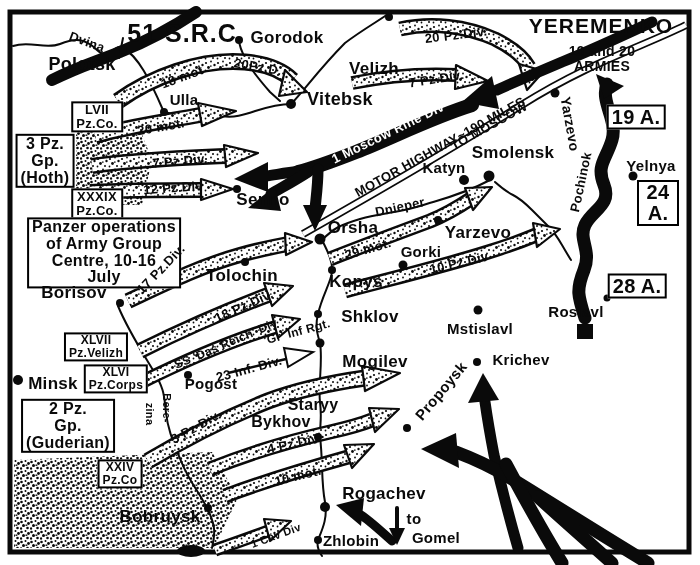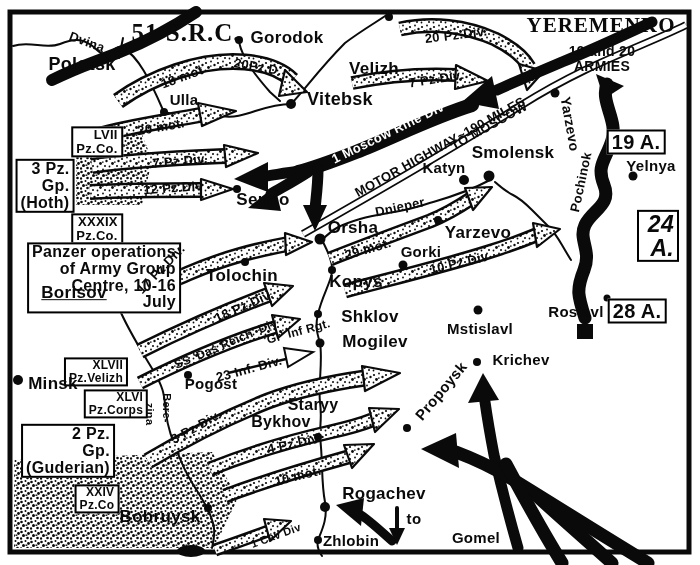--- a/index.html
+++ b/index.html
@@ -3,24 +3,24 @@
 <meta charset="utf-8">
 <style>
   html,body{margin:0;padding:0;background:#fff;}
   #map-frame{position:relative;width:700px;height:565px;background:#fff;overflow:hidden;
     font-family:"Liberation Sans",sans-serif;}
   #map-svg{position:absolute;left:0;top:0;}
   #labels-layer{position:absolute;left:0;top:0;width:700px;height:565px;}
   .lbl{position:absolute;transform:translate(-50%,-50%) rotate(var(--r,0deg));
     font-weight:bold;color:#0a0a0a;white-space:pre-line;text-align:center;line-height:1.04;
     letter-spacing:.3px;pointer-events:none;}
-  .lbl.box{background:#fff;border:2.5px solid #000;padding:0 3px;text-align:right;
-    line-height:1.05;pointer-events:auto;margin-top:25px;}
+  .lbl.box{background:#fff;border:2.5px solid #000;padding:0 3px;text-align:center;
+    line-height:1.05;pointer-events:auto;}
   .lbl.white{color:#fff;}
-  .lbl.big{letter-spacing:1px;font-family:Liberation Serif, serif;}
+  .lbl.big{letter-spacing:1px;}
   svg .ink{fill:#0a0a0a;}
   svg .river{fill:none;stroke:#0a0a0a;stroke-width:2;stroke-linecap:round;}
   svg .hwy-o{fill:none;stroke:#0a0a0a;stroke-width:8;}
   svg .hwy-i{fill:none;stroke:#ffffff;stroke-width:4.5;}
   svg .band{fill:none;stroke:#0a0a0a;stroke-linecap:round;}
   svg .s-out{fill:none;stroke:#0a0a0a;stroke-linecap:butt;}
   svg .s-in{fill:none;stroke:url(#st);stroke-linecap:butt;}
   svg .s-head{fill:url(#st);stroke:#0a0a0a;stroke-width:2.2;stroke-linejoin:round;}
   svg .b-head{fill:#0a0a0a;stroke:none;}
   svg .open-arrow{fill:#fff;stroke:#0a0a0a;stroke-width:2;}
@@ -240,63 +240,63 @@
       <div class="lbl box" style="left: 45px; top: 161px; font-size: 16px; --r: 0deg;">3 Pz.
 Gp.
 (Hoth)</div>
       <div class="lbl box" style="left: 97px; top: 204px; font-size: 13px; --r: 0deg;">XXXIX
 Pz.Co.</div>
       <div class="lbl box" style="left: 104px; top: 253px; font-size: 16px; --r: 0deg;">Panzer operations
 of Army Group
 Centre, 10-16
 July</div>
       <div class="lbl box" style="left: 636px; top: 117px; font-size: 20px; --r: 0deg;">19 A.</div>
-      <div class="lbl box" style="left: 658px; top: 211px; font-size: 23px; font-style: italic; --r: 0deg;">24 A.</div>
+      <div class="lbl box" style="left: 658px; top: 203px; font-size: 20px; --r: 0deg;">24 A.</div>
       <div class="lbl box" style="left: 637px; top: 286px; font-size: 20px; --r: 0deg;">28 A.</div>
       <div class="lbl box" style="left: 96px; top: 347px; font-size: 12px; --r: 0deg;">XLVII
 Pz.Velizh</div>
       <div class="lbl box" style="left: 116px; top: 379px; font-size: 12px; --r: 0deg;">XLVI
 Pz.Corps</div>
       <div class="lbl box" style="left: 68px; top: 426px; font-size: 16px; --r: 0deg;">2 Pz.
 Gp.
 (Guderian)</div>
-      <div class="lbl box" style="left: 97px; top: 474px; font-size: 12px; --r: 0deg;">XXIV
+      <div class="lbl box" style="left: 120px; top: 474px; font-size: 12px; --r: 0deg;">XXIV
 Pz.Co</div>
       <div class="lbl" style="left: 82px; top: 64px; font-size: 18px; --r: 0deg;">Polotsk</div>
       <div class="lbl" style="left: 287px; top: 38px; font-size: 17px; --r: 0deg;">Gorodok</div>
       <div class="lbl" style="left: 374px; top: 29px; font-size: 17px; margin-top: 40px; --r: 0deg;">Velizh</div>
       <div class="lbl" style="left: 184px; top: 100px; font-size: 15px; --r: 0deg;">Ulla</div>
       <div class="lbl" style="left: 340px; top: 99px; font-size: 18px; --r: 0deg;">Vitebsk</div>
       <div class="lbl" style="left: 263px; top: 200px; font-size: 17px; --r: 0deg;">Senno</div>
       <div class="lbl" style="left: 353px; top: 228px; font-size: 17px; --r: 0deg;">Orsha</div>
       <div class="lbl" style="left: 242px; top: 276px; font-size: 17px; --r: 0deg;">Tolochin</div>
-      <div class="lbl" style="left: 74px; top: 293px; font-size: 17px; text-decoration: underline; --r: 0deg;">Borisov</div>
+      <div class="lbl" style="left: 74px; top: 293px; font-size: 17px; --r: 0deg;">Borisov</div>
       <div class="lbl" style="left: 444px; top: 168px; font-size: 15px; --r: 0deg;">Katyn</div>
       <div class="lbl" style="left: 513px; top: 153px; font-size: 17px; --r: 0deg;">Smolensk</div>
       <div class="lbl" style="left: 478px; top: 233px; font-size: 17px; --r: 0deg;">Yarzevo</div>
       <div class="lbl" style="left: 421px; top: 252px; font-size: 15px; --r: 0deg;">Gorki</div>
       <div class="lbl" style="left: 356px; top: 282px; font-size: 17px; --r: 0deg;">Kopys</div>
       <div class="lbl" style="left: 370px; top: 317px; font-size: 17px; --r: 0deg;">Shklov</div>
-      <div class="lbl" style="left: 375px; top: 342px; font-size: 17px; --r: 0deg;">Mogilev</div>
+      <div class="lbl" style="left: 375px; top: 362px; font-size: 17px; --r: 0deg;">Mogilev</div>
       <div class="lbl" style="left: 480px; top: 329px; font-size: 15px; --r: 0deg;">Mstislavl</div>
       <div class="lbl" style="left: 576px; top: 312px; font-size: 15px; --r: 0deg;">Roslavl</div>
       <div class="lbl" style="left: 521px; top: 360px; font-size: 15px; --r: 0deg;">Krichev</div>
       <div class="lbl" style="left: 441px; top: 391px; font-size: 15px; --r: -50deg;">Propoysk</div>
       <div class="lbl" style="left: 211px; top: 384px; font-size: 15px; --r: 0deg;">Pogost</div>
       <div class="lbl" style="left: 313px; top: 405px; font-size: 16px; --r: 0deg;">Staryy</div>
       <div class="lbl" style="left: 281px; top: 422px; font-size: 16px; --r: 0deg;">Bykhov</div>
       <div class="lbl" style="left: 53px; top: 384px; font-size: 17px; --r: 0deg;">Minsk</div>
       <div class="lbl" style="left: 160px; top: 517px; font-size: 17px; --r: 0deg;">Bobruysk</div>
       <div class="lbl" style="left: 384px; top: 494px; font-size: 17px; --r: 0deg;">Rogachev</div>
       <div class="lbl" style="left: 351px; top: 541px; font-size: 15px; --r: 0deg;">Zhlobin</div>
       <div class="lbl" style="left: 651px; top: 166px; font-size: 15px; --r: 0deg;">Yelnya</div>
       <div class="lbl" style="left: 570px; top: 124px; font-size: 14px; --r: 80deg;">Yarzevo</div>
       <div class="lbl" style="left: 581px; top: 182px; font-size: 13px; --r: -78deg;">Pochinok</div>
       <div class="lbl" style="left: 414px; top: 519px; font-size: 15px; --r: 0deg;">to</div>
-      <div class="lbl" style="left: 436px; top: 538px; font-size: 15px; margin-left: 40px; --r: 0deg;">Gomel</div>
+      <div class="lbl" style="left: 436px; top: 538px; font-size: 15px; --r: 0deg;">Gomel</div>
       <div class="lbl" style="left: 87px; top: 42px; font-size: 13px; --r: 20deg;">Dvina</div>
       <div class="lbl" style="left: 400px; top: 207px; font-size: 13px; --r: -12deg;">Dnieper</div>
       <div class="lbl" style="left: 166px; top: 408px; font-size: 11px; --r: 90deg;">Bere-</div>
       <div class="lbl" style="left: 149px; top: 414px; font-size: 11px; --r: 90deg;">zina</div>
       <div class="lbl" style="left: 440px; top: 147px; font-size: 13px; --r: -29deg;">MOTOR HIGHWAY~190 MILES</div>
       <div class="lbl" style="left: 489px; top: 126px; font-size: 13px; --r: -29deg;">TO MOSCOW</div>
       <div class="lbl" style="left: 182px; top: 77px; font-size: 13px; --r: -20deg;">18 mot</div>
       <div class="lbl" style="left: 258px; top: 67px; font-size: 13px; --r: 10deg;">20Pz.D.</div>
       <div class="lbl" style="left: 161px; top: 127px; font-size: 13px; --r: -10deg;">20 mot.</div>
       <div class="lbl" style="left: 180px; top: 161px; font-size: 13px; --r: -5deg;">7 Pz Div.</div>

